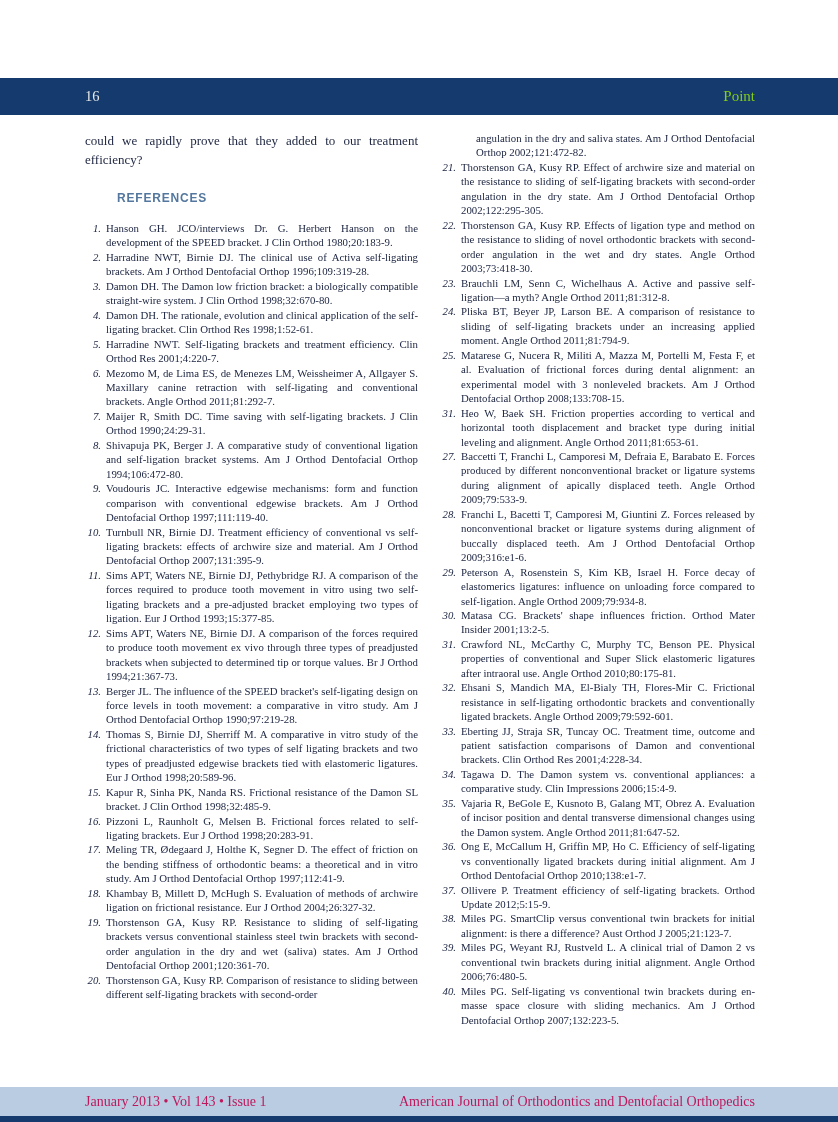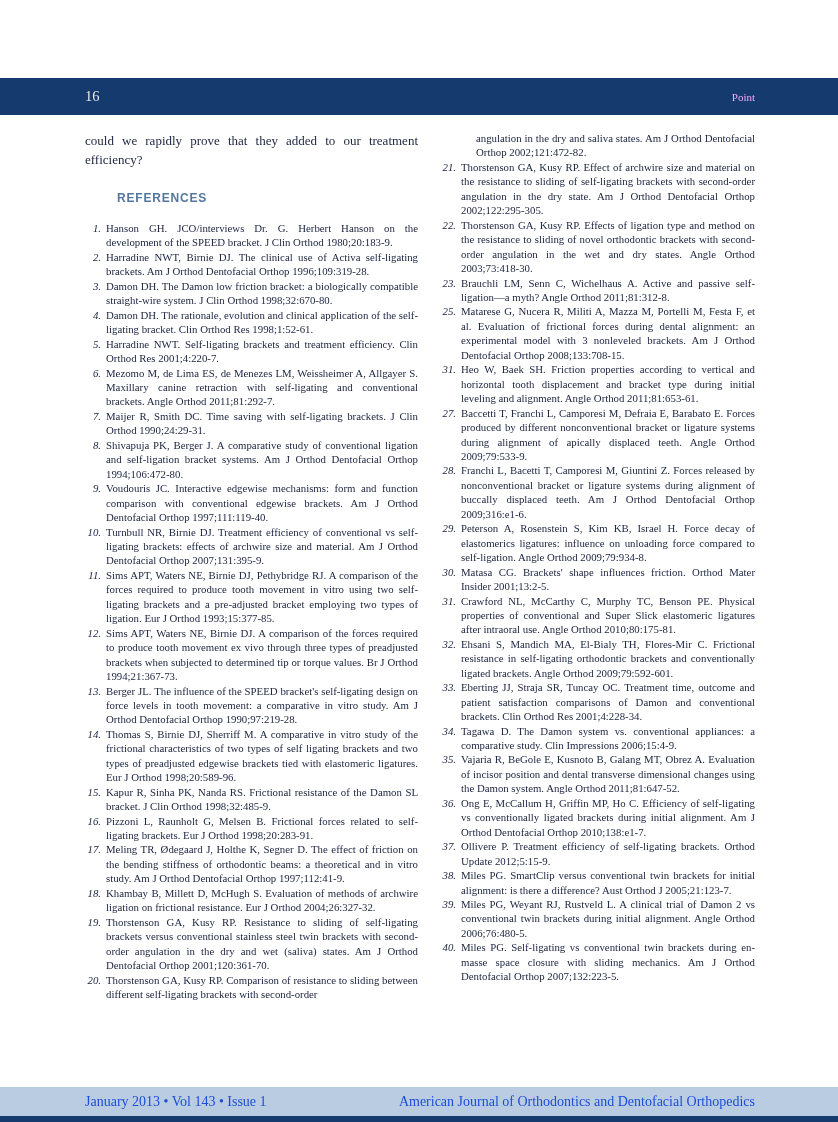--- a/index.html
+++ b/index.html
@@ -15,21 +15,21 @@
   }
   
   .header-bar {
     position:absolute; top:58px; left:0; width:838px; height:37px;
     background:#153a6d;
     display:flex; align-items:center; justify-content:space-between;
     padding:0 83px 0 85px;
     margin-top:20px;
   }
   .header-bar .pgnum { color:#e9e9e9; font-size:14.5px; }
-  .header-bar .running { color:#f0abfc; font-size:11px; }
+  .header-bar .running { color:#84cc16; font-size:15px; }
   
   .content {
     position:absolute; top:131px; left:85px; width:672px;
     display:flex; gap:22px;
   }
   .col-left  { width:333px; }
   .col-right { width:315px; }
   .intro {
     font-size:13px; line-height:19px; text-align:justify;
     color:#1d2540; margin-bottom:22px;
@@ -53,21 +53,21 @@
   .ref-cont {
     font-size:10.8px; line-height:14.45px; text-align:justify;
     margin-left:36px;
   }
   
   .footer-band {
     position:absolute; left:0; bottom:6px; width:838px; height:29px;
     background:#b9cce1;
     display:flex; align-items:center; justify-content:space-between;
     padding:0 83px 0 85px;
-    color:#1d4ed8; font-size:14px;
+    color:#be185d; font-size:14px;
   }
   .footer-bar {
     position:absolute; left:0; bottom:0; width:838px; height:6px;
     background:#153a6d;
   }
 </style>
 </head>
 <body>
 
 <div class="page">
@@ -196,20 +196,24 @@
   <li>
     <span class="ref-num">22.</span>
     <span class="ref-text">Thorstenson GA, Kusy RP. Effects of ligation type and method on the resistance to sliding of novel orthodontic brackets with second-order angulation in the wet and dry states. Angle Orthod 2003;73:418-30.</span>
   </li>
 
   <li>
     <span class="ref-num">23.</span>
     <span class="ref-text">Brauchli LM, Senn C, Wichelhaus A. Active and passive self-ligation—a myth? Angle Orthod 2011;81:312-8.</span>
   </li>
 
+  <li>
+    <span class="ref-num">24.</span>
+    <span class="ref-text">Pliska BT, Beyer JP, Larson BE. A comparison of resistance to sliding of self-ligating brackets under an increasing applied moment. Angle Orthod 2011;81:794-9.</span>
+  </li>
 
   <li>
     <span class="ref-num">25.</span>
     <span class="ref-text">Matarese G, Nucera R, Militi A, Mazza M, Portelli M, Festa F, et al. Evaluation of frictional forces during dental alignment: an experimental model with 3 nonleveled brackets. Am J Orthod Dentofacial Orthop 2008;133:708-15.</span>
   </li>
 
   <li>
     <span class="ref-num">31.</span>
     <span class="ref-text">Heo W, Baek SH. Friction properties according to vertical and horizontal tooth displacement and bracket type during initial leveling and alignment. Angle Orthod 2011;81:653-61.</span>
   </li>

